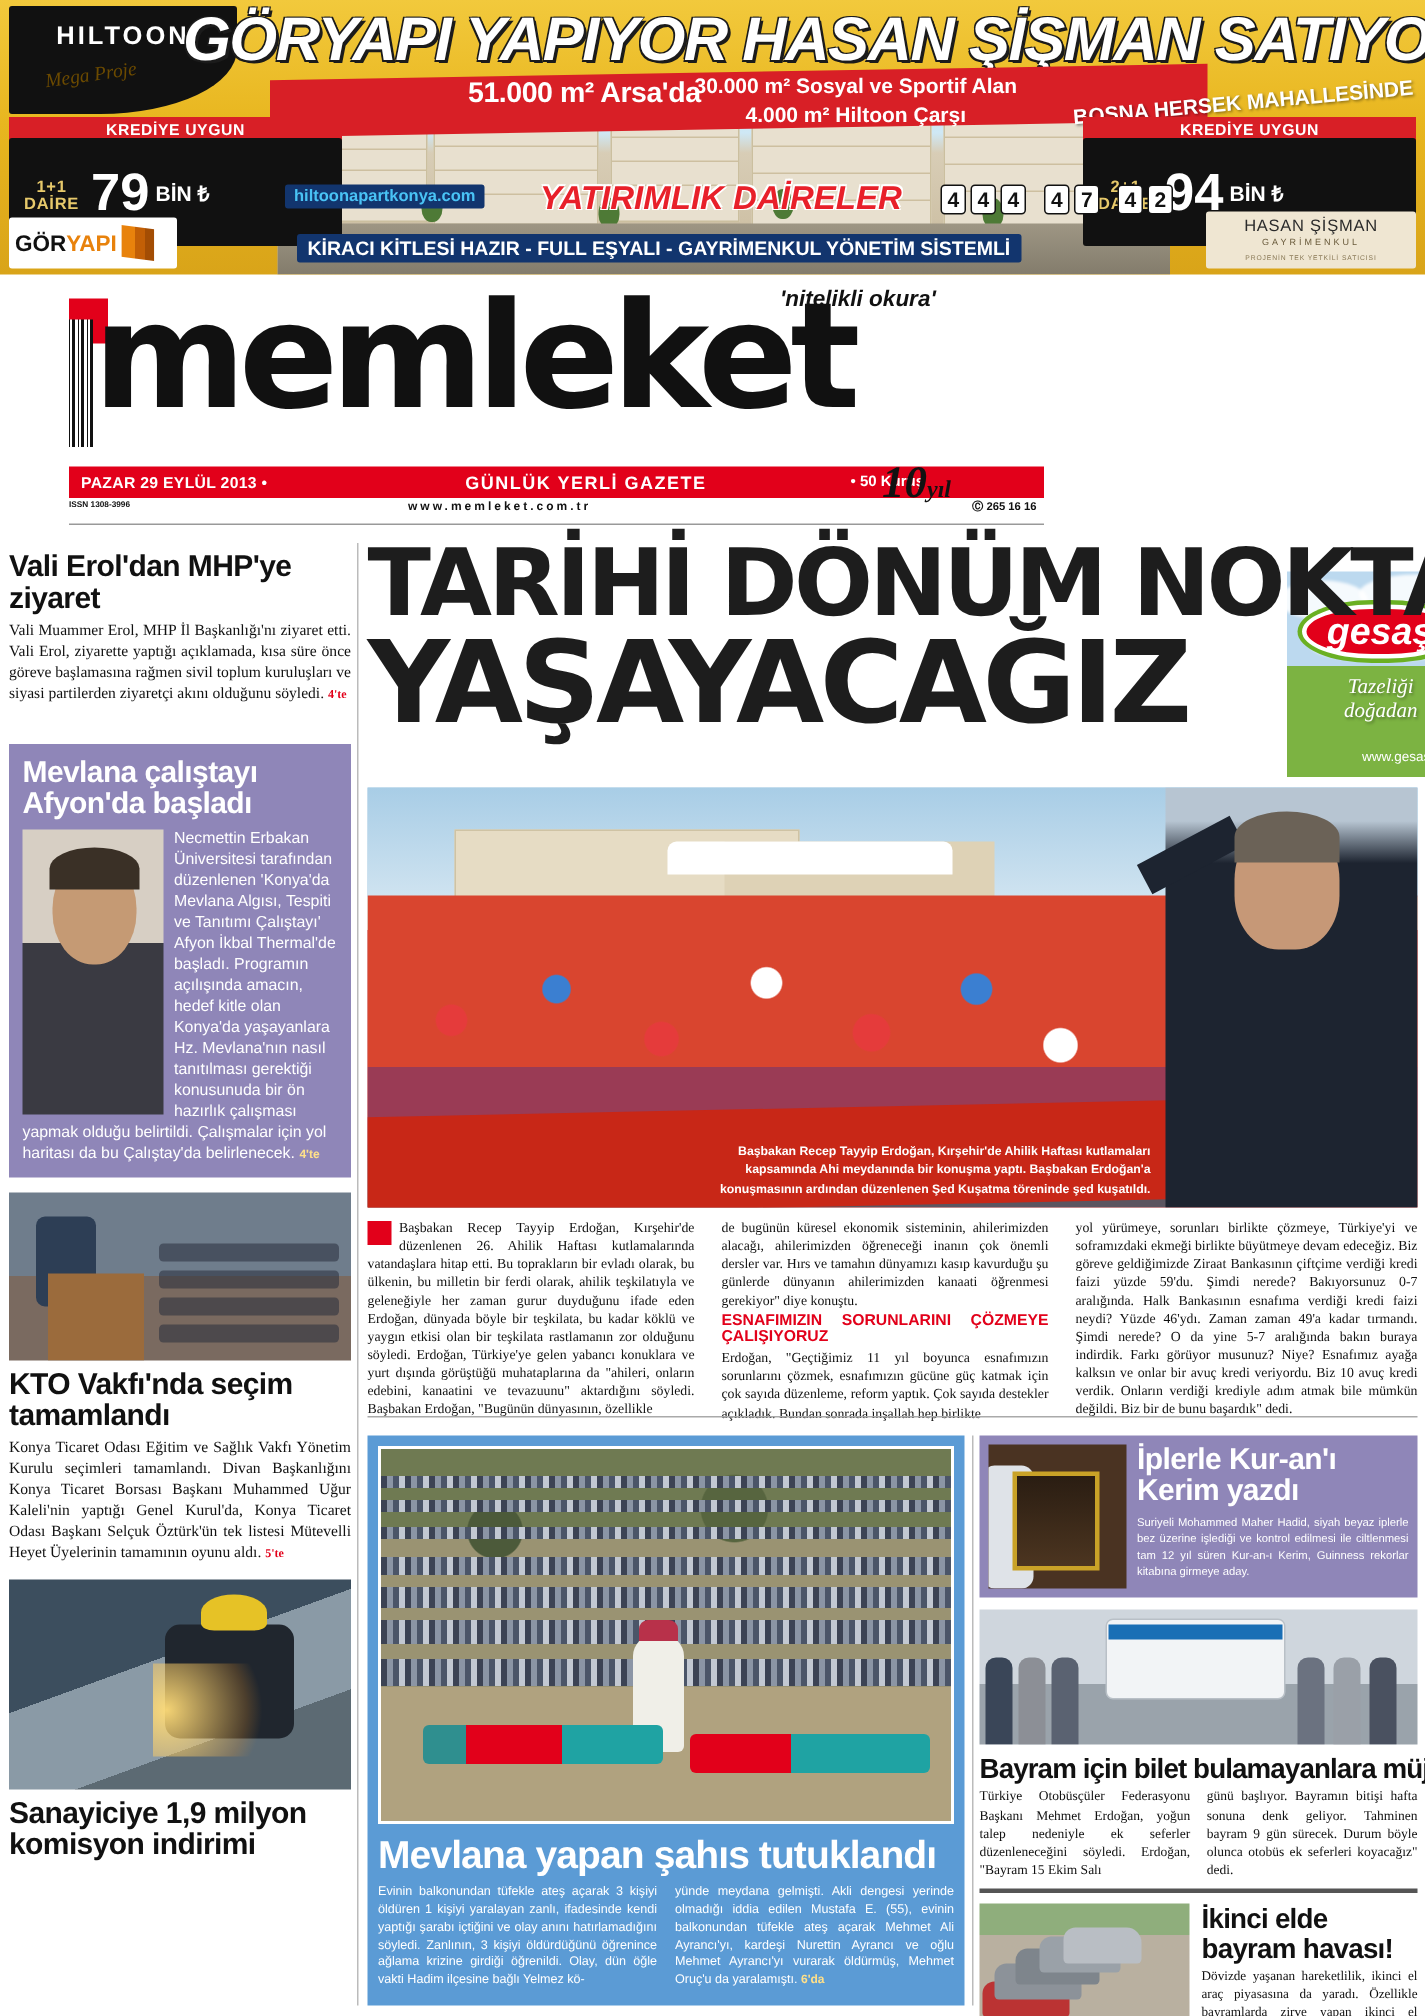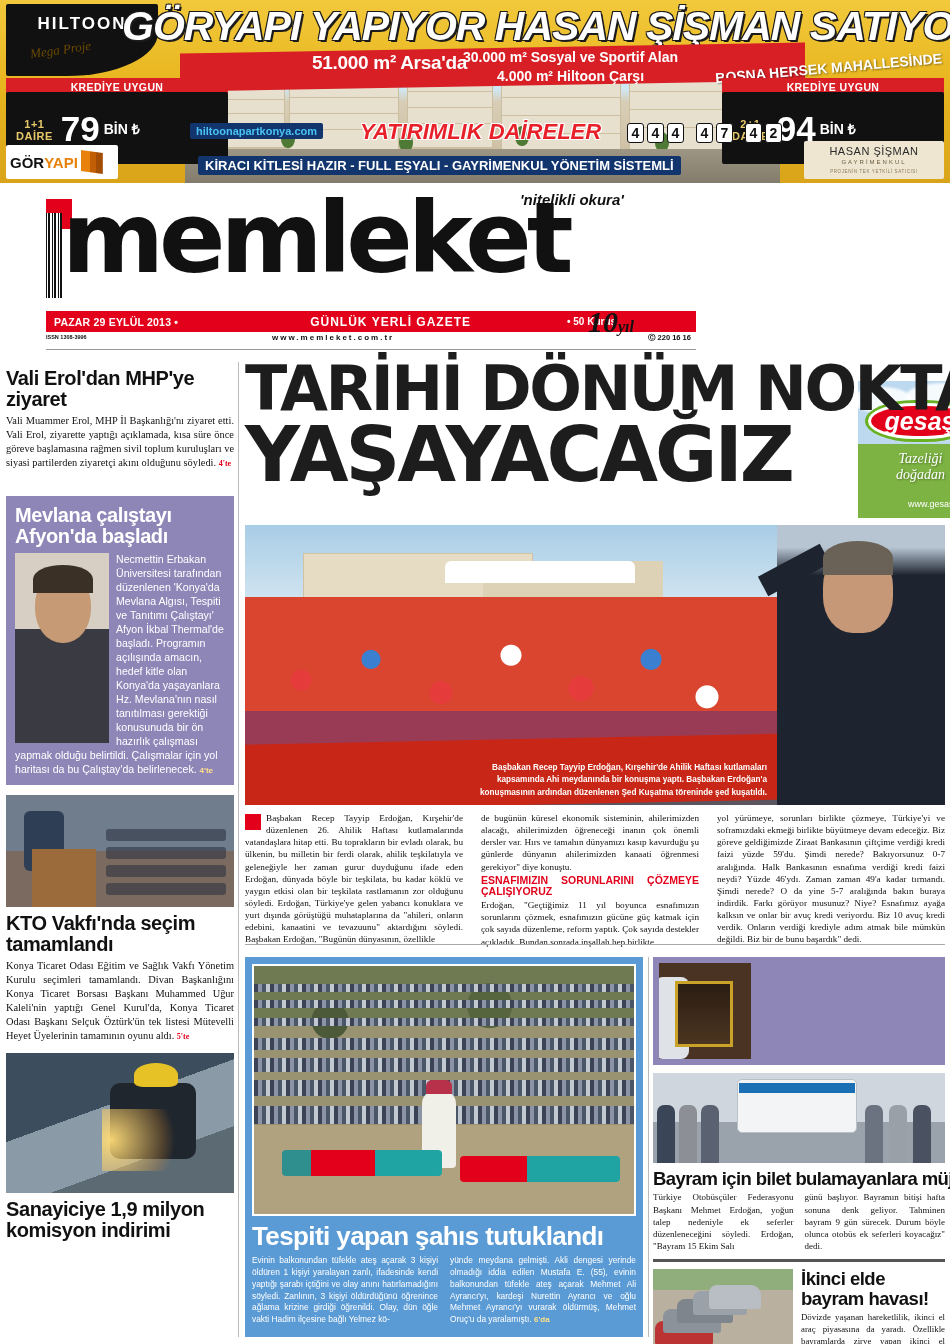--- a/index.html
+++ b/index.html
@@ -443,21 +443,21 @@
     <div class="memleket">memleket</div>
     <div class="nitelikli">'nitelikli okura'</div>
 
     <div class="date-bar">
       <span class="d1">PAZAR 29 EYLÜL 2013 •</span>
       <span class="d2">GÜNLÜK YERLİ GAZETE</span>
       <span class="d3">• 50 Kuruş</span>
     </div>
     <div class="issn">ISSN 1308-3996</div>
     <div class="www">www.memleket.com.tr</div>
-    <div class="phone-mast">Ⓒ 220 16 16</div>
+    <div class="phone-mast">Ⓒ 265 16 16</div>
     <div class="tenyil">
       <span>10</span><small>yıl</small>
     </div>
     <div class="mast-underline"></div>
 
 
     <div class="ad-gesas">
       <div class="cloud" style="left:-6px;top:6px"></div>
       <div class="cloud" style="left:48px;top:2px;width:76px"></div>
       <div class="cloud" style="left:16px;top:40px;width:96px;height:20px"></div>
@@ -561,38 +561,42 @@
       <div class="crowdrow" style="top:52px"></div>
       <div class="crowdrow" style="top:72px;height:12px"></div>
       <div class="crowdrow" style="top:92px;height:14px"></div>
       <div class="crowdrow" style="top:114px;height:16px"></div>
       <div class="crowdrow" style="top:140px;height:18px"></div>
       <div class="imam"></div>
         <div class="imamhat"></div>
       <div class="coffin1"></div>
         <div class="coffin2"></div>
     </div>
-    <div class="bb-title">Tespiti yapan şahıs tutuklandı</div>
+    <div class="bb-title">Mevlana yapan şahıs tutuklandı</div>
     <div class="bb-cols">
       <div>Evinin balkonundan tüfekle ateş açarak 3 kişiyi öldüren 1 kişiyi yaralayan zanlı, ifadesinde kendi yaptığı şarabı içtiğini ve olay anını hatırlamadığını söyledi. Zanlının, 3 kişiyi öldürdüğünü öğrenince ağlama krizine girdiği öğrenildi. Olay, dün öğle vakti Hadim ilçesine bağlı Yelmez kö-</div>
       <div>
         <span>yünde meydana gelmişti. Akli dengesi yerinde olmadığı iddia edilen Mustafa E. (55), evinin balkonundan tüfekle ateş açarak Mehmet Ali Ayrancı'yı, kardeşi Nurettin Ayrancı ve oğlu Mehmet Ayrancı'yı vurarak öldürmüş, Mehmet Oruç'u da yaralamıştı.</span>
         <span class="pg">6'da</span>
       </div>
     </div>
   </div>
 
   <div class="vrule" style="left:648px;top:957px;height:380px"></div>
 
   <div class="rcol">
 
     <div class="kuran-box">
       <div class="kuran-photo">
         <div class="man"></div>
           <div class="frame"></div>
+      </div>
+      <div class="kuran-txt">
+        <h3>İplerle Kur-an'ı Kerim yazdı</h3>
+        <p>Suriyeli Mohammed Maher Hadid, siyah beyaz iplerle bez üzerine işlediği ve kontrol edilmesi ile ciltlenmesi tam 12 yıl süren Kur-an-ı Kerim, Guinness rekorlar kitabına girmeye aday.</p>
       </div>
     </div>
 
     <div class="bus-photo">
       <div class="bus"></div>
         <div class="busband"></div>
       <div class="p" style="left:4px;background:#3a4658"></div>
       <div class="p" style="left:26px;background:#8c8f96"></div>
       <div class="p" style="left:48px;background:#5a6271"></div>
       <div class="p" style="left:212px;background:#6b7280"></div>

